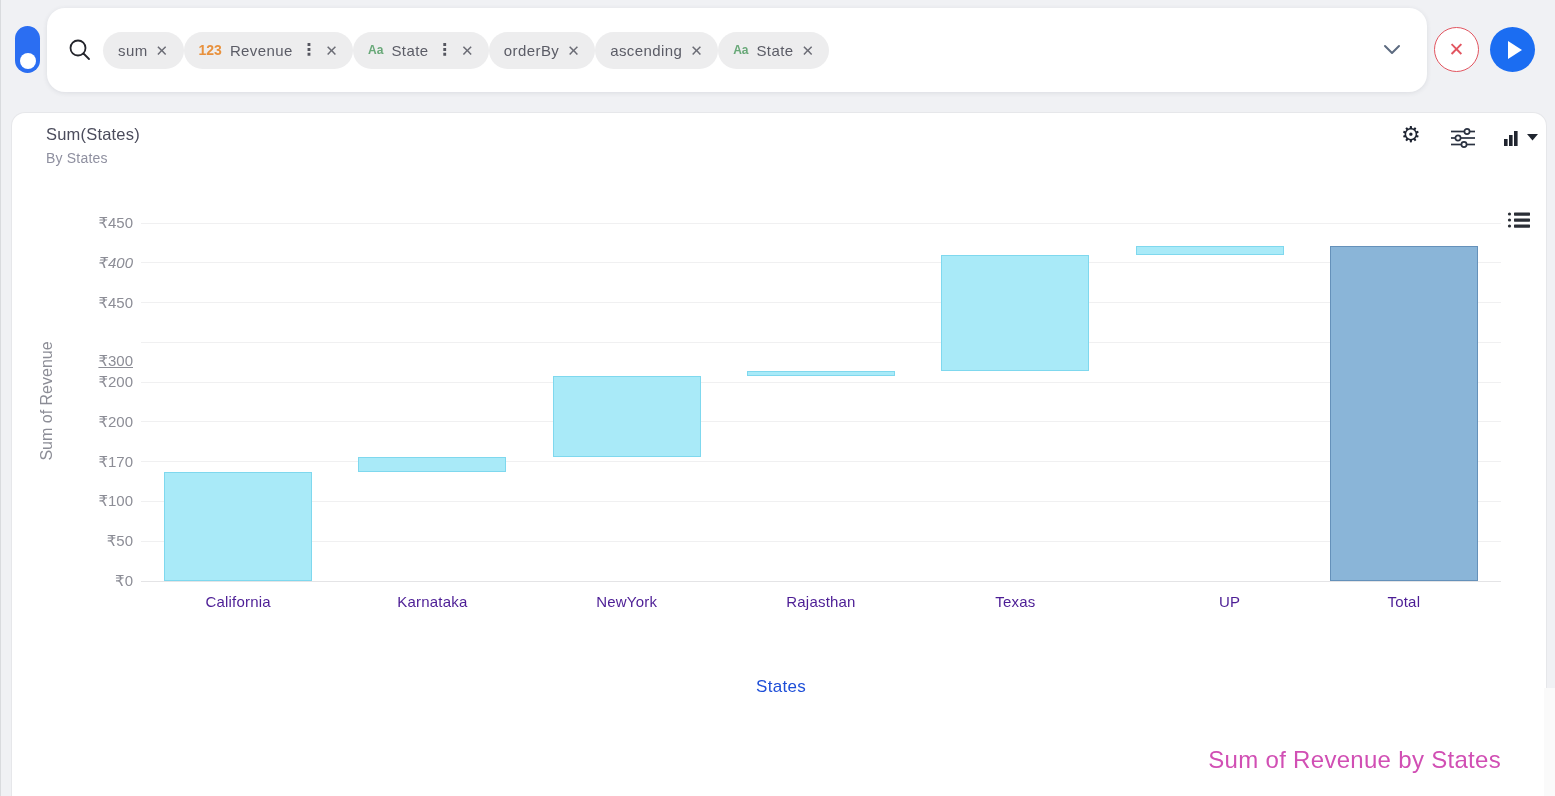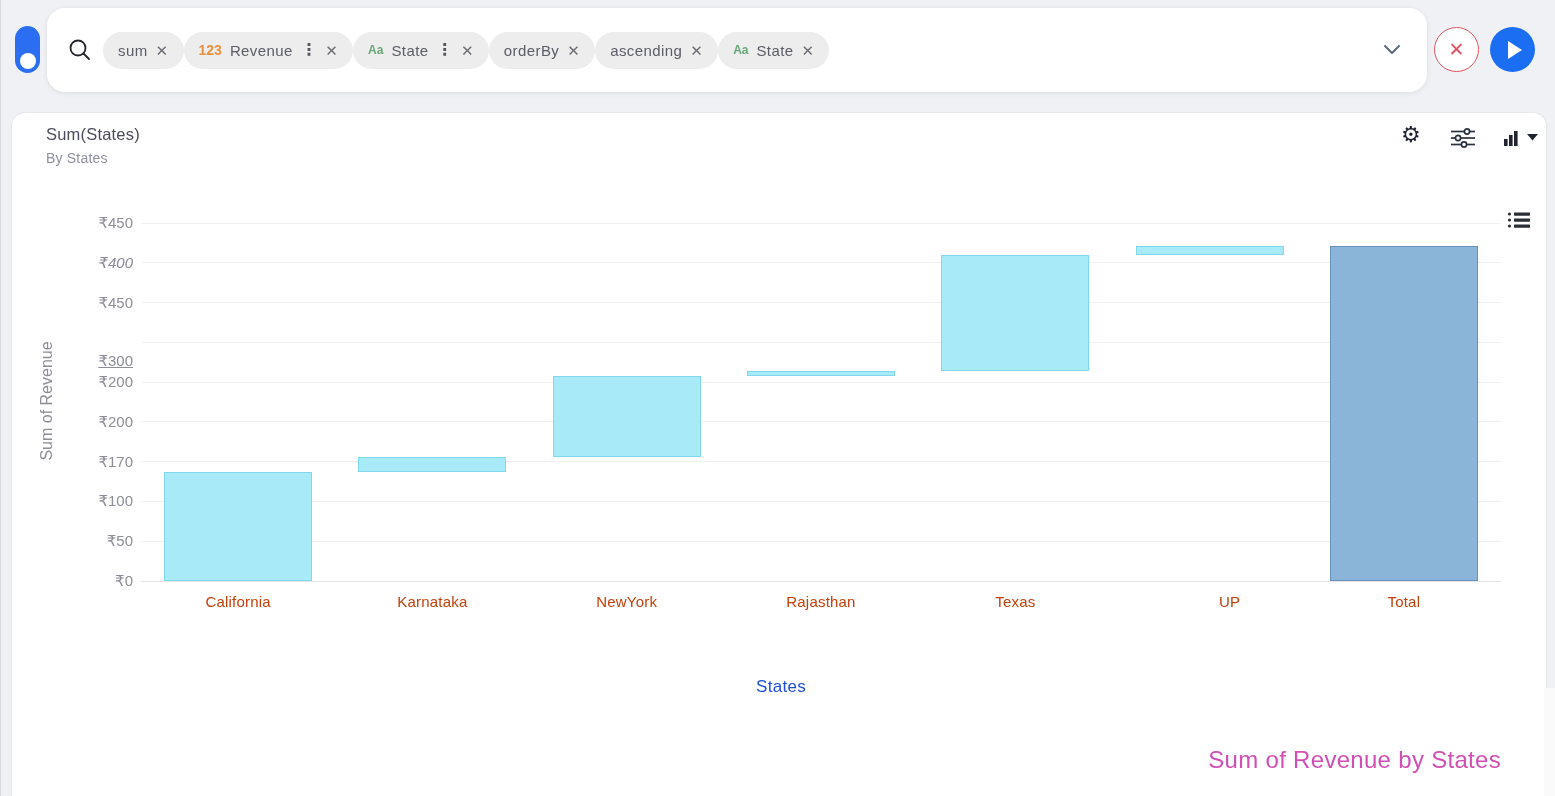--- a/index.html
+++ b/index.html
@@ -77,21 +77,21 @@
     position:absolute; left:-34px; top:392px; font-size:16px; color:#8c8d96;
     transform:rotate(-90deg); transform-origin:center; width:160px; text-align:center;
   }
   .ytick {
     position:absolute; width:76px; text-align:right; font-size:15px; color:#8c8d96;
   }
   .gridline { position:absolute; height:1px; background:#f0f0f1; }
   .gridline.zero { background:#e4e4e6; }
   .plot { position:absolute; left:140px; top:223px; width:1360px; height:358px; }
   .bar { position:absolute; cursor:pointer; }
-  .xlabel { position:absolute; top:593px; text-align:center; font-size:15px; color:#c2410c; letter-spacing:0.2px; }
+  .xlabel { position:absolute; top:593px; text-align:center; font-size:15px; color:#4c1d95; letter-spacing:0.2px; }
   .axis-title-x { position:absolute; left:60px; top:677px; width:1440px; text-align:center; font-size:17px; color:#1d4ed8; letter-spacing:0.3px; }
   .chart-title { position:absolute; left:60px; top:746px; width:1440px; text-align:right; font-size:24px; letter-spacing:0.3px; }
 
   
   .scroll-track { position:absolute; right:0; top:688px; width:11px; height:108px; background:#fafafa; }
 </style>
 </head>
 <body>
 
 <div class="page">

